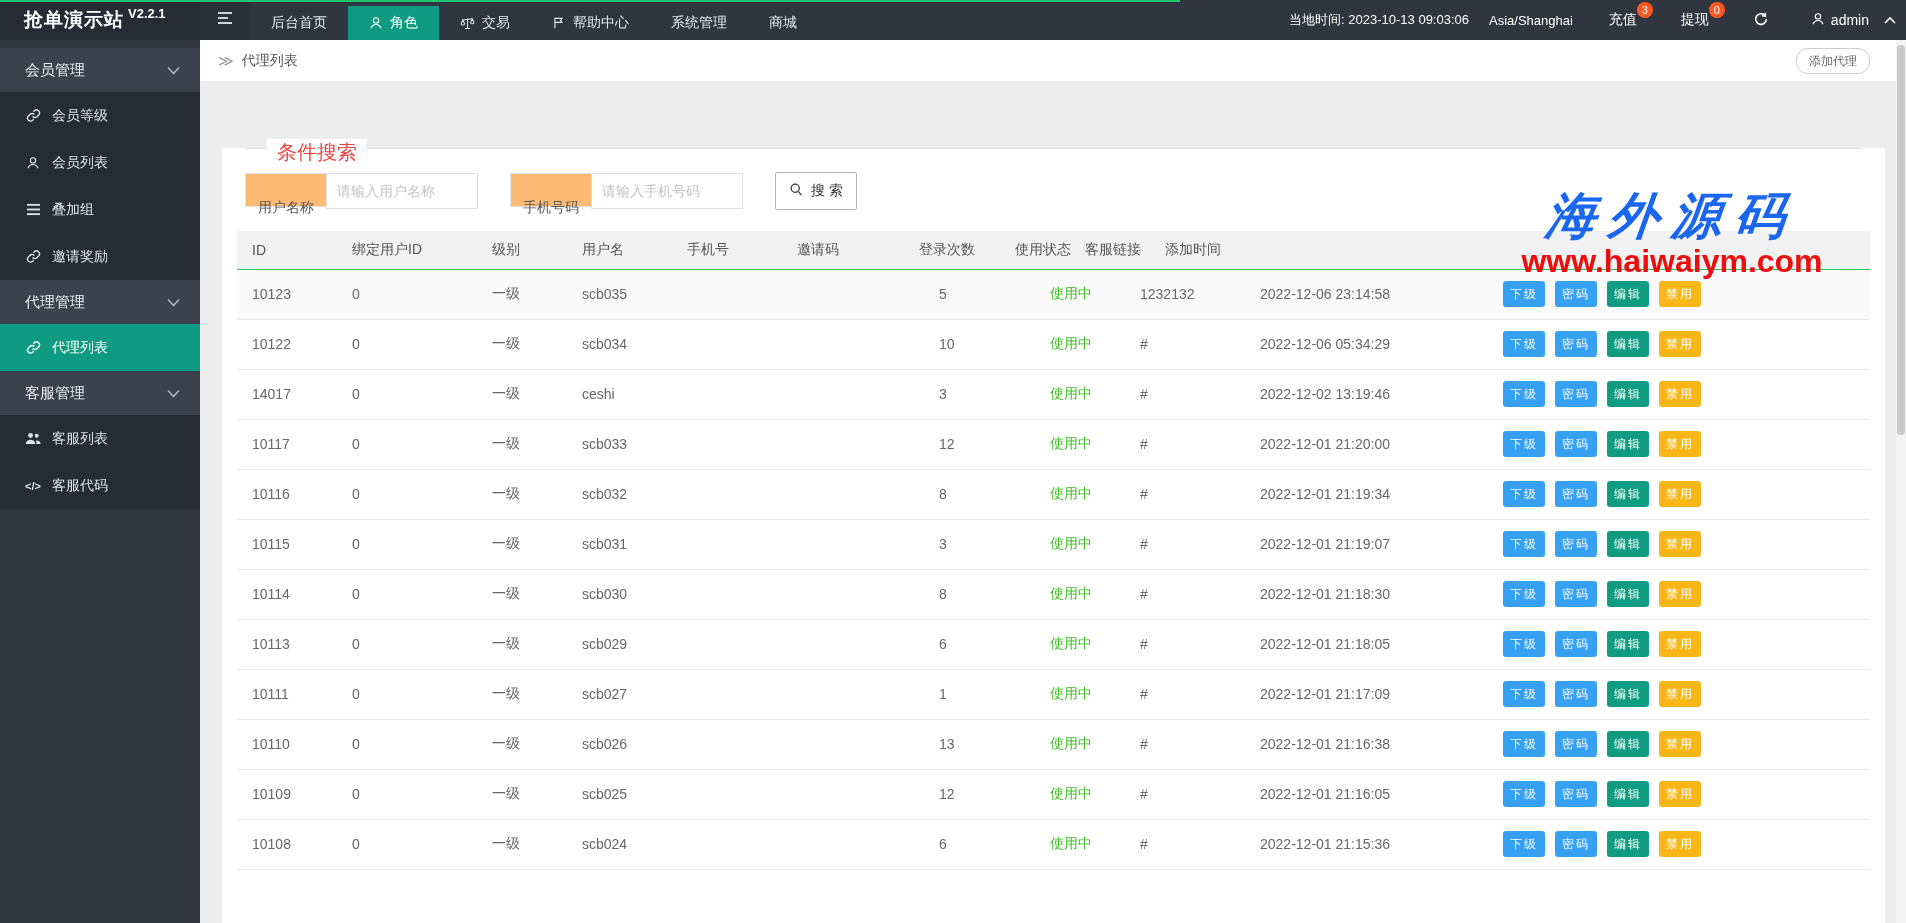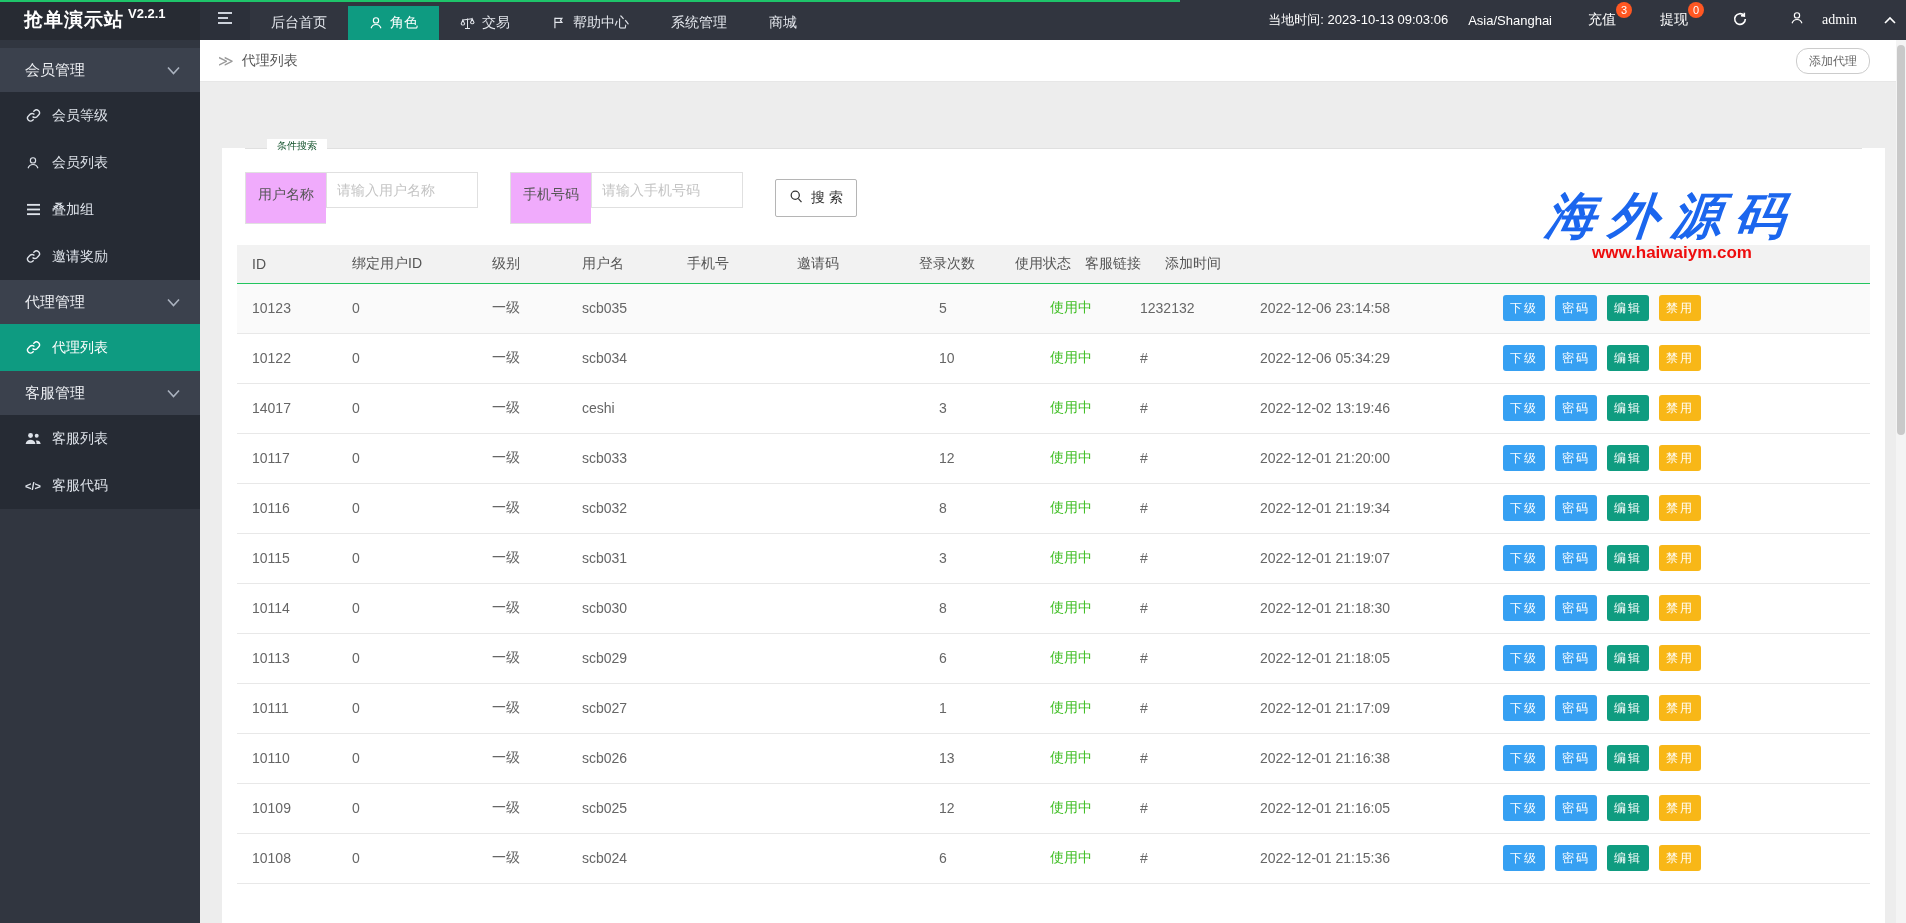--- a/index.html
+++ b/index.html
@@ -21,21 +21,21 @@
   .nav-item { padding:0 21px; display:flex; align-items:center; gap:7px; color:#e3e6ec; font-size:14px; cursor:pointer; white-space:nowrap; }
   .nav-item.active { background:#0e9b81; color:#fff; }
   .nav-item .ticon { display:flex; align-items:center; }
   .topbar-right { margin-left:auto; display:flex; align-items:center; color:#fff; font-size:13px; padding-right:10px; }
   .tb-time { margin-right:20px; }
   .tb-tz { margin-right:36px; }
   .tb-badge-item { position:relative; font-size:14px; margin-right:44px; cursor:pointer; }
   .badge { position:absolute; top:-9px; right:-16px; min-width:16px; height:16px; line-height:16px; padding:0 4px;
            background:#ff5722; color:#fff; font-size:11px; border-radius:9px; text-align:center; }
   .tb-refresh { margin-right:42px; cursor:pointer; display:flex; align-items:center; color:#fff; }
-  .tb-user { display:flex; align-items:center; gap:18px; cursor:pointer; font-size:14px;font-family:Liberation Serif, serif; }
+  .tb-user { display:flex; align-items:center; gap:6px; cursor:pointer; font-size:14px; }
   .tb-user .caret { margin-left:9px; display:flex; align-items:center; }
 
   
   .sidebar { position:absolute; top:40px; left:0; width:200px; height:883px; background:#313640; padding-top:8px; z-index:30; }
   .side-group { height:44px; background:#3b414d; color:#eceef2; font-size:15px; padding:0 20px 0 25px; display:flex; align-items:center; cursor:pointer; }
   .side-group .chev { margin-left:auto; color:#aab2bf; display:flex; }
   .side-item { height:47px; background:#262b34; color:#dde2e9; font-size:14px; padding-left:25px; display:flex; align-items:center; gap:11px; cursor:pointer; }
   .side-item.active { background:#0e9b81; color:#fff; }
   .side-item .sicon { width:16px; display:flex; justify-content:center; align-items:center; font-size:12px; font-weight:bold; }
 
@@ -44,24 +44,24 @@
   .crumb-bar { height:42px; background:#fff; border-bottom:1px solid #e7e7e7; display:flex; align-items:center; padding:0 26px 0 18px; }
   .crumb-icon { color:#9a9a9a; font-size:15px; }
   .crumb-label { margin-left:8px; color:#555; font-size:14px; }
   .add-btn { margin-left:auto; height:26px; line-height:24px; padding:0 12px; background:#fff; border:1px solid #ccc; border-radius:12px; color:#666; font-size:12px; cursor:pointer; }
 
   .content { padding:18px 11px 0 22px; height:840px; }
   .card { background:#fff; width:1663px; height:100%; padding:0 15px; }
 
   
   .search-set { position:relative; border-top:1px solid #e0e0e0; margin:48px 8px 0 8px; }
-  .search-legend { position:absolute; top:-10px; left:22px; background:#fff; padding:0 10px; font-size:10px; color:#14532d; }
+  .search-legend { position:absolute; top:-10px; left:22px; background:#fff; padding:0 10px; font-size:20px; color:#ef4444; }
   .search-form { display:flex; align-items:center; margin-top:23px; padding-left:0; gap:32px; }
   .field { display:flex; }
-  .addon { height:52px; line-height:34px; padding:4px 12px; background:#f0abfc; border:1px solid #e0e0e0; border-right:none; font-size:14px; color:#555; white-space:nowrap; }
+  .addon { height:28px; line-height:34px; padding:16px 12px; background:#fdba74; border:1px solid #e0e0e0; border-right:none; font-size:14px; color:#555; white-space:nowrap; }
   .field input { width:152px; height:36px; border:1px solid #e0e0e0; padding:0 10px; font-size:14px; color:#333; outline:none; }
   .field input::placeholder { color:#c4c4c4; }
   .search-btn { height:38px; padding:0 13px; background:#fff; border:1px solid #b5b5b5; border-radius:2px; font-size:14px; color:#333;
                 display:flex; align-items:center; gap:7px; cursor:pointer; }
 
   
   table { width:100%; border-collapse:collapse; table-layout:fixed; margin-top:21px; }
   thead th { height:38px; background:#f2f2f2; border-bottom:1px solid #22c55e; font-weight:normal; font-size:14px; color:#555;
              text-align:left; padding-left:15px; white-space:nowrap; overflow:visible; }
   tbody td { height:50px; border-bottom:1px solid #e8e8e8; font-size:14px; color:#666; padding-left:15px; white-space:nowrap; }
@@ -71,21 +71,21 @@
   td.c-8 { padding-left:70px; }
   td.c-9 { padding-left:110px; }
   td.ops { padding-left:33px; }
   .row-btn { display:inline-block; height:26px; line-height:26px; padding:0 7px; margin-right:10px; border:none; border-radius:3px;
              color:#fff; font-size:12px; letter-spacing:2px; cursor:pointer; }
 
   
   .wm { position:absolute; left:1502px; top:190px; width:340px; text-align:center; z-index:35; pointer-events:none; }
   .wm1 { font-family:"DejaVu Serif","Liberation Serif",serif; font-style:italic; font-weight:bold; font-size:50px;
          letter-spacing:13px; line-height:1.05; transform:skewX(-6deg); white-space:nowrap; }
-  .wm2 { font-size:17px; font-weight:bold; margin-top:0px; letter-spacing:0; }
+  .wm2 { font-size:32px; font-weight:bold; margin-top:0px; letter-spacing:0; }
 
   
   .scrollbar { position:absolute; top:40px; right:0; width:10px; height:883px; background:#f4f4f4; z-index:45; }
   .scroll-thumb { position:absolute; top:5px; left:1px; width:8px; height:390px; background:#c9c9c9; border-radius:4px; }
 </style>
 </head>
 <body>
 
 <div class="app">
   <div class="topline"></div>

